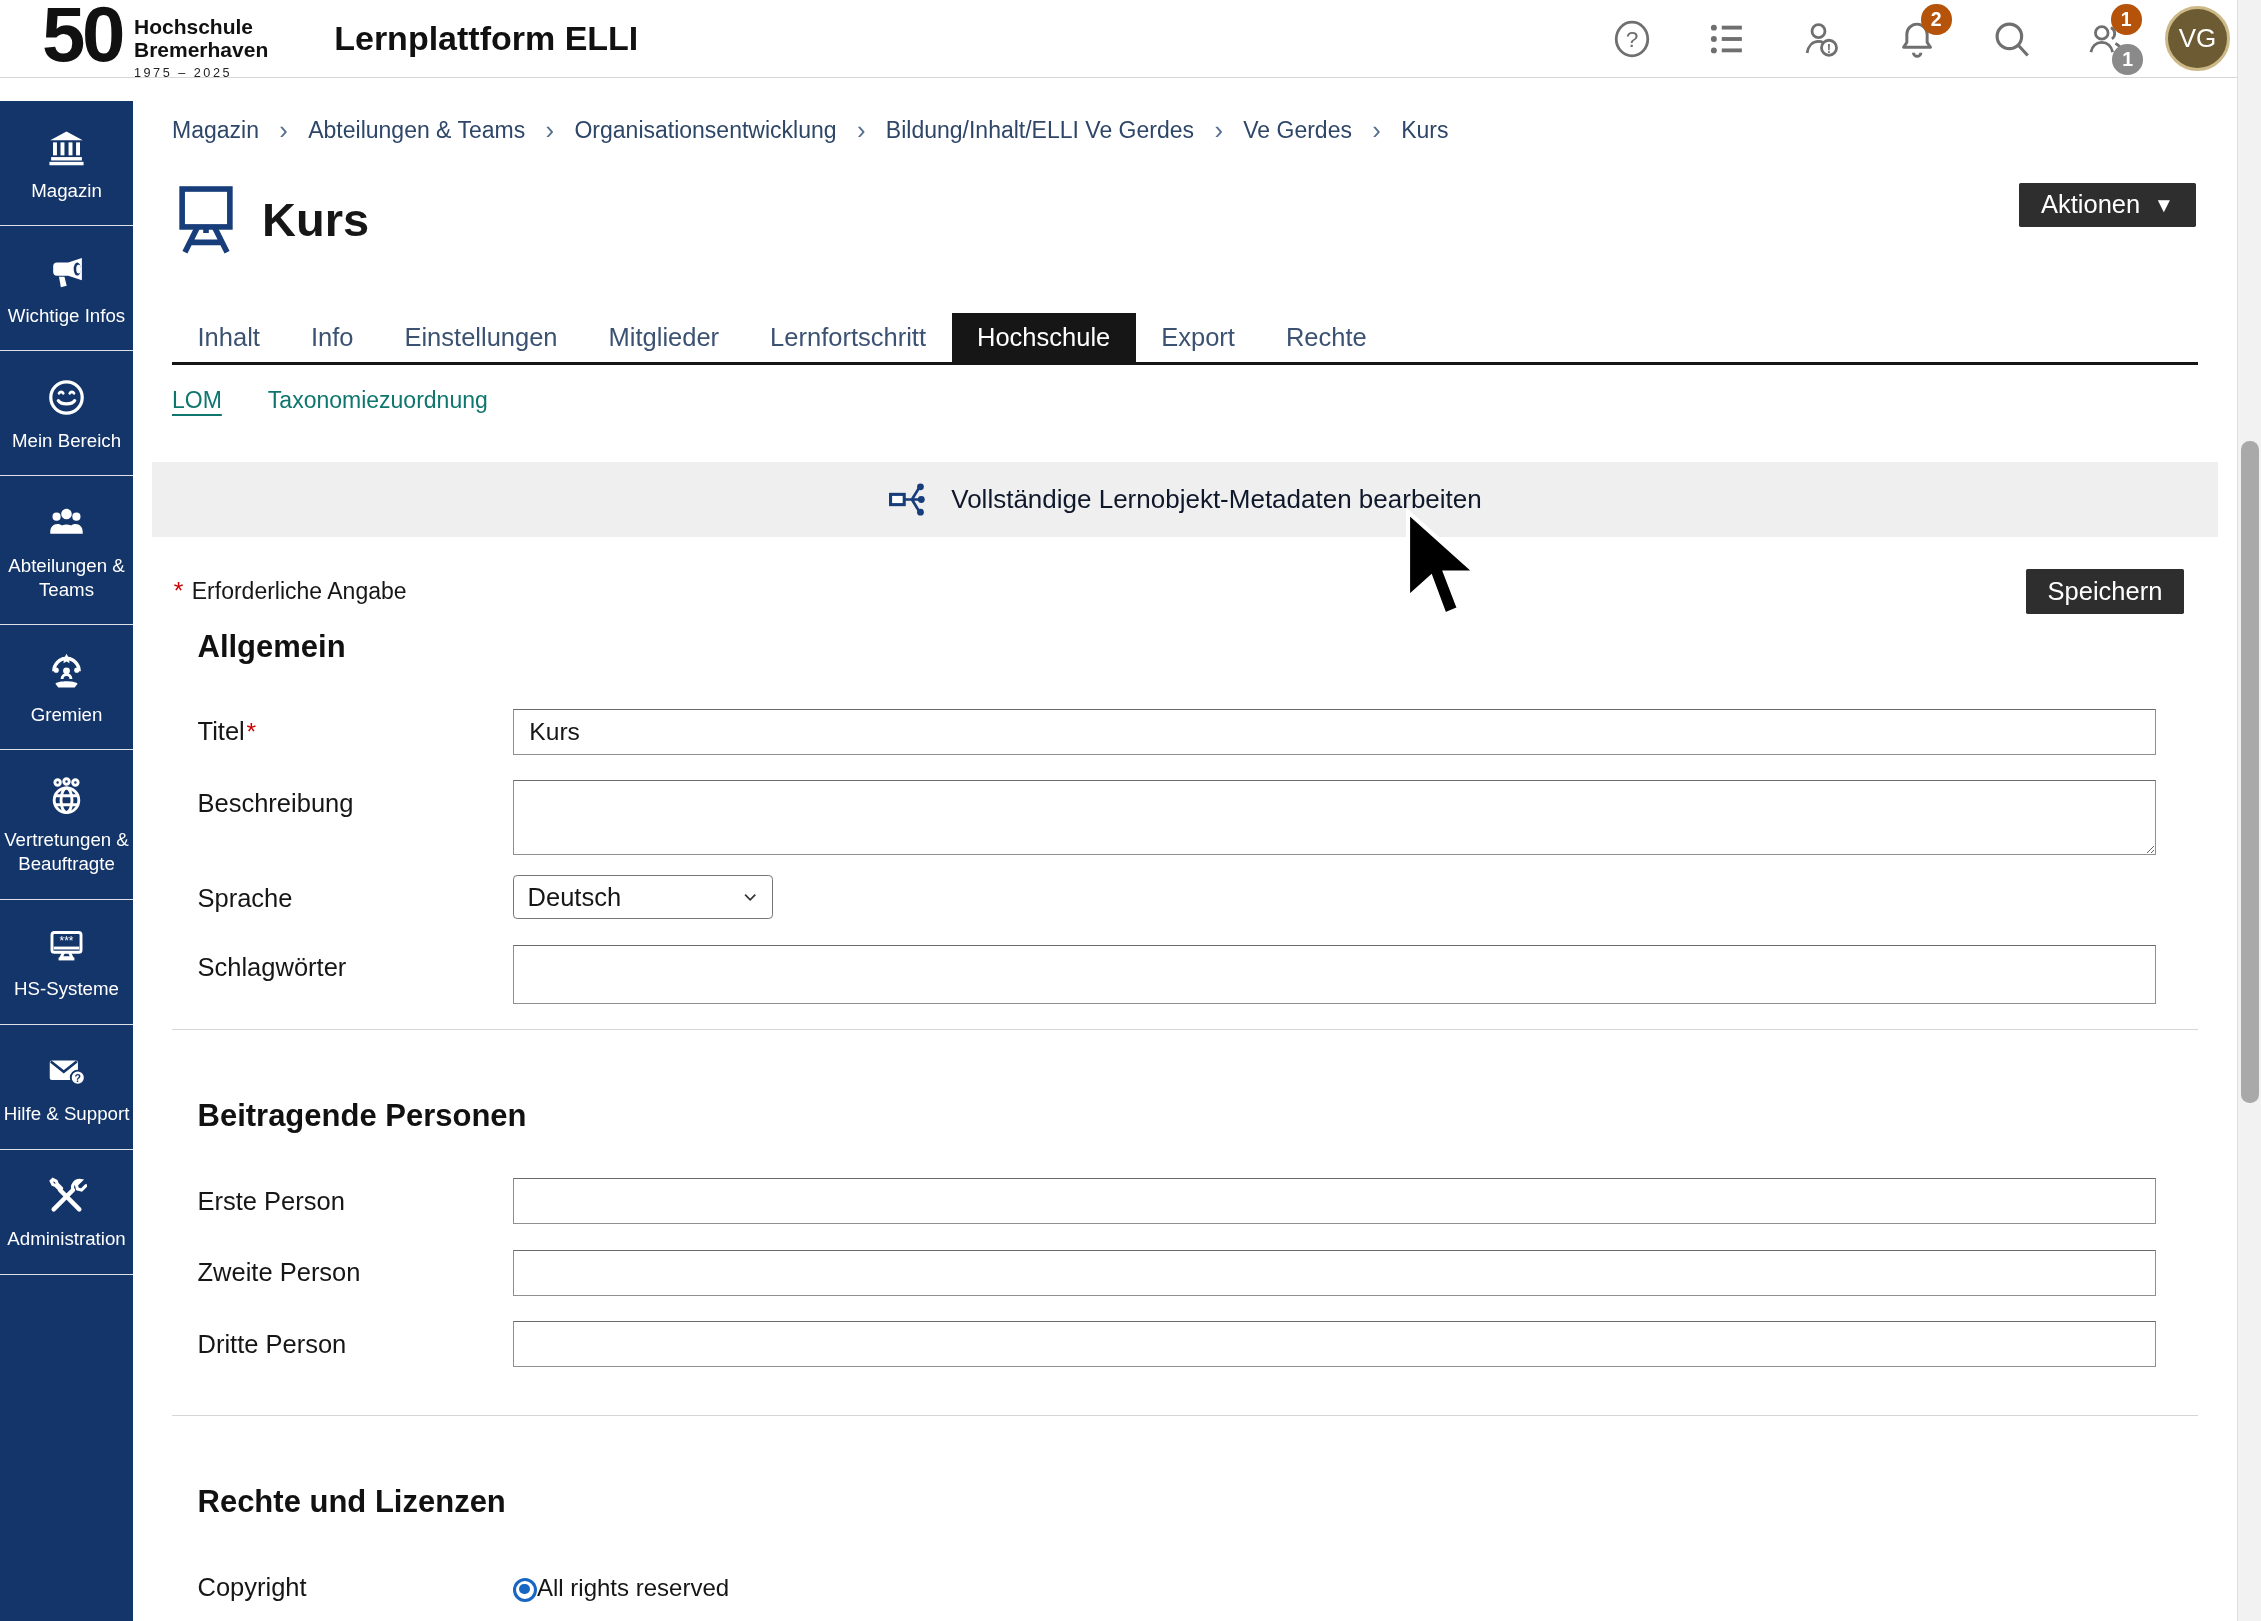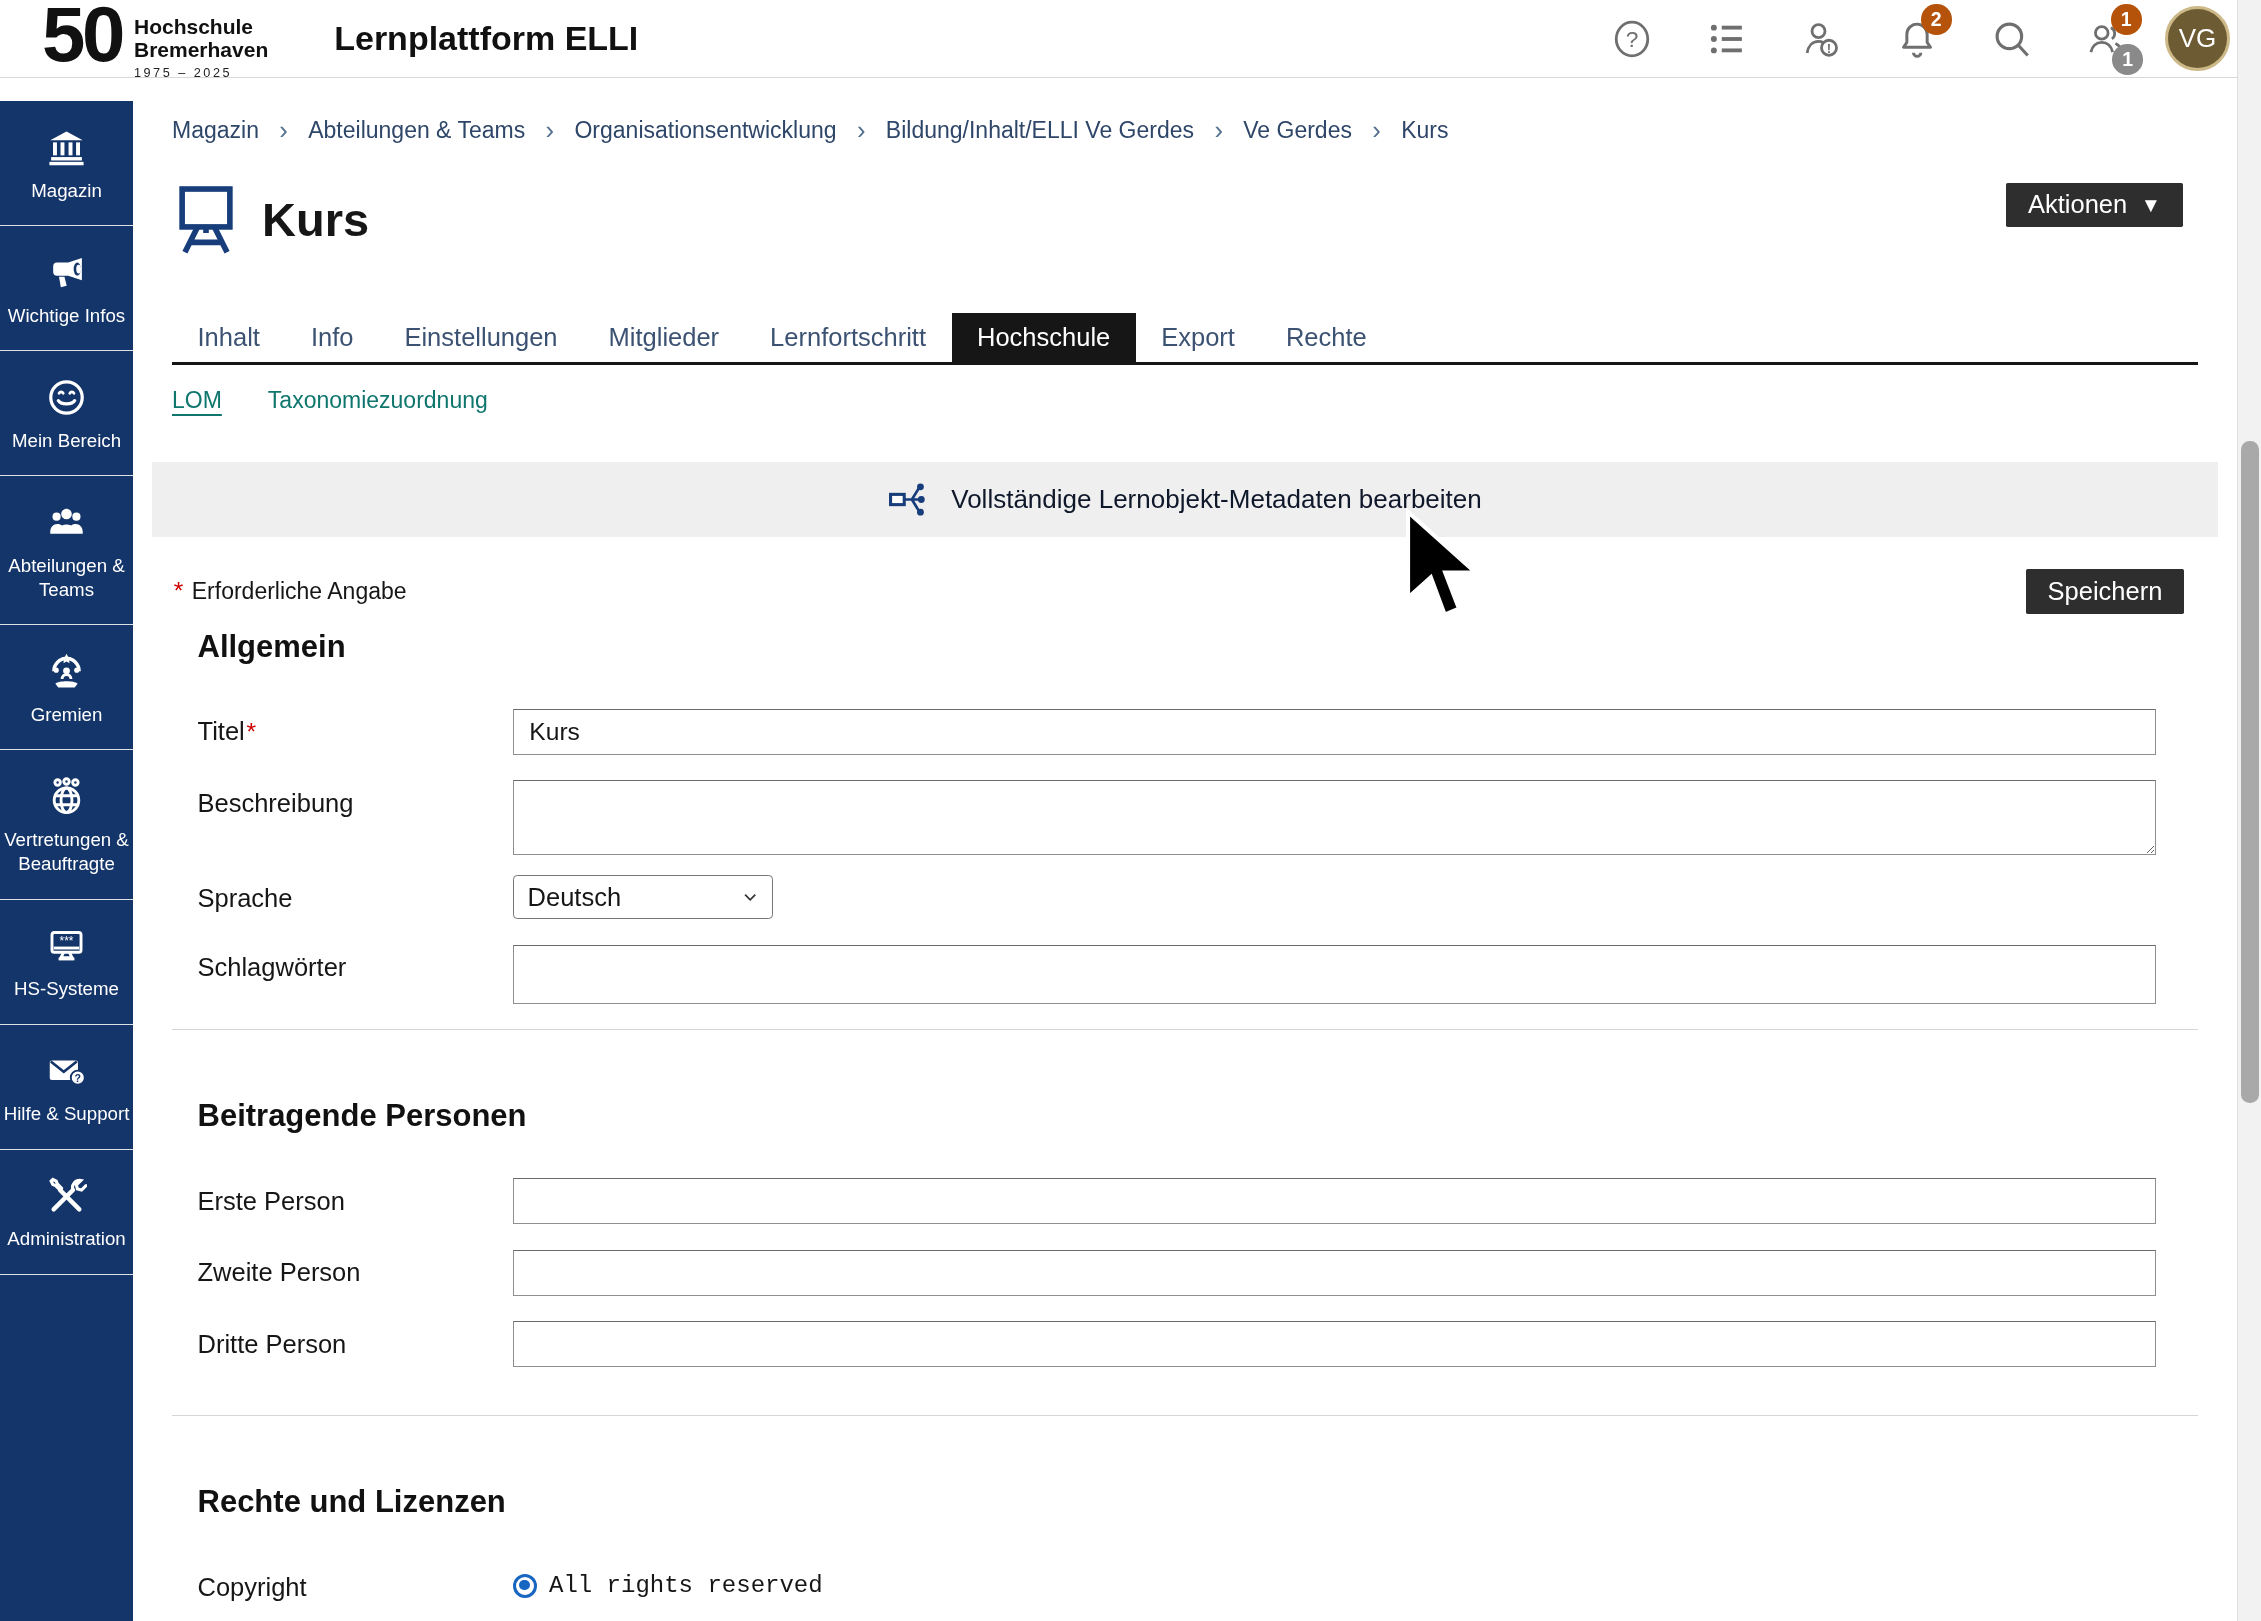--- a/index.html
+++ b/index.html
@@ -45,21 +45,21 @@
     font-size:23px; color:#2e4668; }
   .crumb { cursor:pointer; }
   .crumb-sep { font-size:25.5px; color:#56718f; font-weight:400; }
 
   .title-row { position:relative; margin-top:25.5px; height:78px; display:flex; align-items:center; }
   .title-icon svg { width:68px; height:73px; }
   .page-title { font-size:47px; font-weight:700; margin-left:22px; color:#161616; }
   .btn-dark { background:#2e2e2e; color:#fff; border:none; font-family:inherit;
     font-size:25.5px; padding:7.6px 22px; border-radius:1.7px; cursor:pointer;
     display:inline-flex; align-items:center; gap:13.6px; }
-  .actions-btn { position:absolute; right:15px; top:1.7px; }
+  .actions-btn { position:absolute; right:2px; top:1.7px; }
   .caret { font-size:20.4px; line-height:1; }
 
   .tabs { display:flex; margin-top:54px; border-bottom:3.4px solid #161616; font-size:25.5px; color:#3c5272; }
   .tab { padding:10.2px 25.5px; cursor:pointer; white-space:nowrap; }
   .tab.active { background:#161616; color:#fff; }
 
   .subtabs { display:flex; gap:46px; margin-top:22px; font-size:23px; color:#0f766e; }
   .subtab { cursor:pointer; }
   .subtab.active { text-decoration:underline; text-underline-offset:6px; }
 
@@ -86,21 +86,21 @@
   .ti-tall { height:59px; }
   .selectbox { width:260px; height:44px; border:1.7px solid #767676; border-radius:4.2px;
     display:flex; align-items:center; justify-content:space-between; padding:0 12px 0 13.6px;
     font-size:25.5px; cursor:pointer; background:#fff; }
   .selectbox svg { width:20.4px; height:20.4px; }
 
   .divider { border:none; border-top:0.8px solid #d6d6d6; margin:25.5px 0 0 0; }
   .divider-2 { margin-top:48px; }
 
   .persons { margin-top:44px; }
-  .radio-row-field { display:flex; align-items:center; gap:12px; padding-top:5.1px;font-family:Liberation Mono, monospace; }
+  .radio-row-field { display:flex; align-items:flex-end; padding-top:5.1px; }
   .radio { width:24px; height:24px; border-radius:50%; border:3.4px solid #1766c2; position:relative;
     background:#fff; cursor:pointer; flex:0 0 auto; }
   .radio::after { content:""; position:absolute; left:3.4px; top:3.4px; width:10.2px; height:10.2px;
     border-radius:50%; background:#1766c2; }
   .radio-label { font-size:24px; color:#161616; }
 
   
   .scrollbar { position:absolute; top:0; right:0; width:24px; height:1621px; background:#f2f2f2;
     border-left:0.8px solid #dedede; z-index:10; }
   .scroll-thumb { position:absolute; left:2.5px; right:2.5px; top:441px; height:662px;

